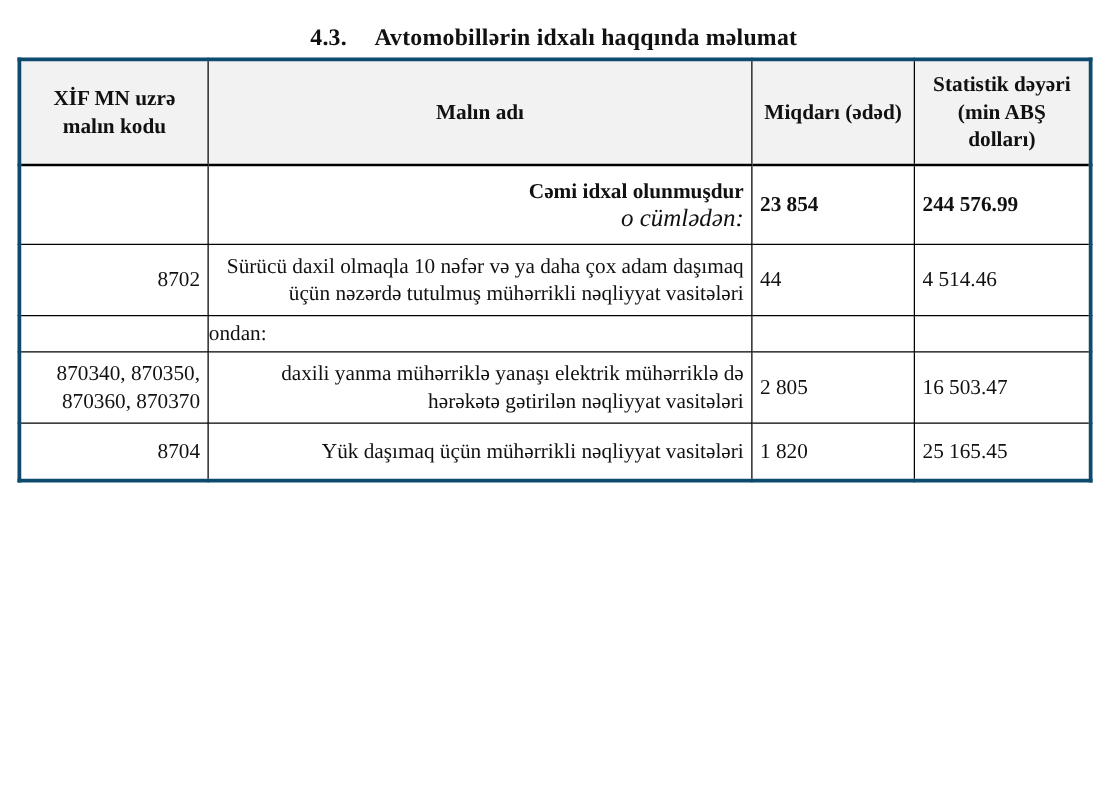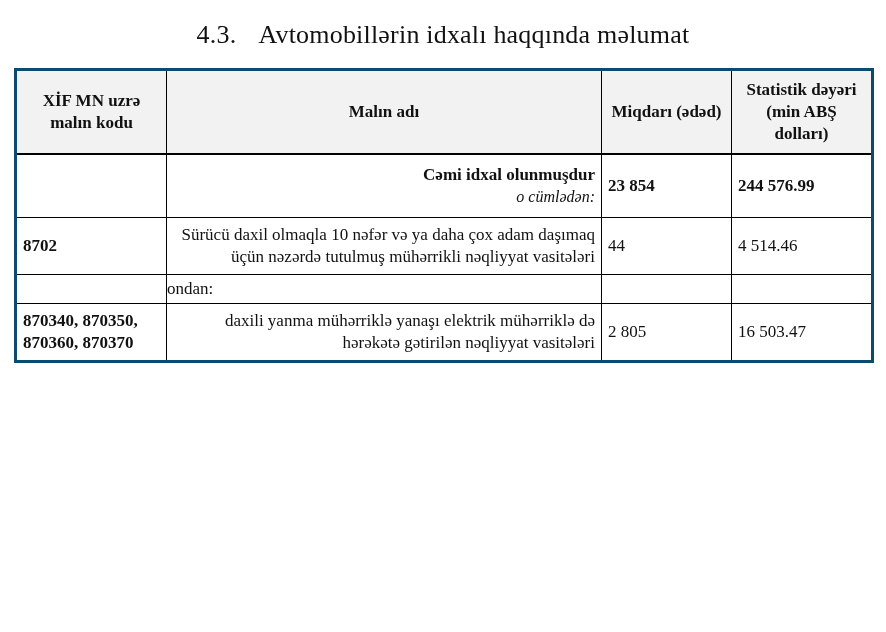--- a/index.html
+++ b/index.html
@@ -9,24 +9,24 @@
   }
   body {
     width: 886px;
     height: 632px;
     overflow: hidden;
     font-family: "Liberation Serif", "DejaVu Serif", serif;
     color: #111111;
   }
   .page-title {
     text-align: center;
-    font-weight: normal;
-    font-size: 26px;
+    font-weight: bold;
+    font-size: 19px;
     margin-top: 20px;
-    margin-bottom: 18px;
+    margin-bottom: 4px;
     letter-spacing: 0.2px;
   }
   .page-title .title-number {
     margin-right: 22px;
   }
   table.imports {
     border-collapse: collapse;
     margin-left: 14px;
     width: 857px;
     table-layout: fixed;
@@ -51,24 +51,23 @@
     border-bottom: 2px solid #000000;
     padding: 4px 8px;
   }
   
   col.c-code  { width: 151px; }
   col.c-name  { width: 435px; }
   col.c-qty   { width: 130px; }
   col.c-val   { width: 141px; }
 
   td.code {
-    text-align: left;
+    text-align: right;
     padding-left: 4px;
     padding-right: 4px;
-    font-weight: bold;
   }
   td.name {
     text-align: right;
     padding-left: 12px;
     padding-right: 10px;
   }
   td.qty, td.val {
     text-align: left;
     padding-right: 24px;
   }
@@ -76,21 +75,21 @@
   tr.item td, tr.sub-item td { height: 32px; }
 
   
   tr.total td { height: 50px; }
   tr.total td.name .name-main {
     font-weight: bold;
     padding-left: 26px;
   }
   tr.total td.name .name-note {
     font-style: italic;
-    font-size: 16px;
+    font-size: 20px;
     padding-left: 55px;
   }
   tr.total td.qty, tr.total td.val { font-weight: bold; }
 
   
   tr.section td { height: 20px; padding-top: 3px; padding-bottom: 3px; }
   tr.section td.name {
     text-align: left;
     padding-left: 0;
   }
@@ -152,14 +151,23 @@
   </tr>
       <tr class="sub-item">
     <td class="code">870340, 870350, 870360, 870370</td>
     <td class="name">
       <div class="name-main">daxili yanma mühərriklə yanaşı elektrik mühərriklə də hərəkətə gətirilən nəqliyyat vasitələri</div>
 
     </td>
     <td class="qty">2 805</td>
     <td class="val">16 503.47</td>
   </tr>
+      <tr class="item">
+    <td class="code">8704</td>
+    <td class="name">
+      <div class="name-main">Yük daşımaq üçün mühərrikli nəqliyyat vasitələri</div>
+
+    </td>
+    <td class="qty">1 820</td>
+    <td class="val">25 165.45</td>
+  </tr>
     </tbody>
 </table>
 
 </body></html>

